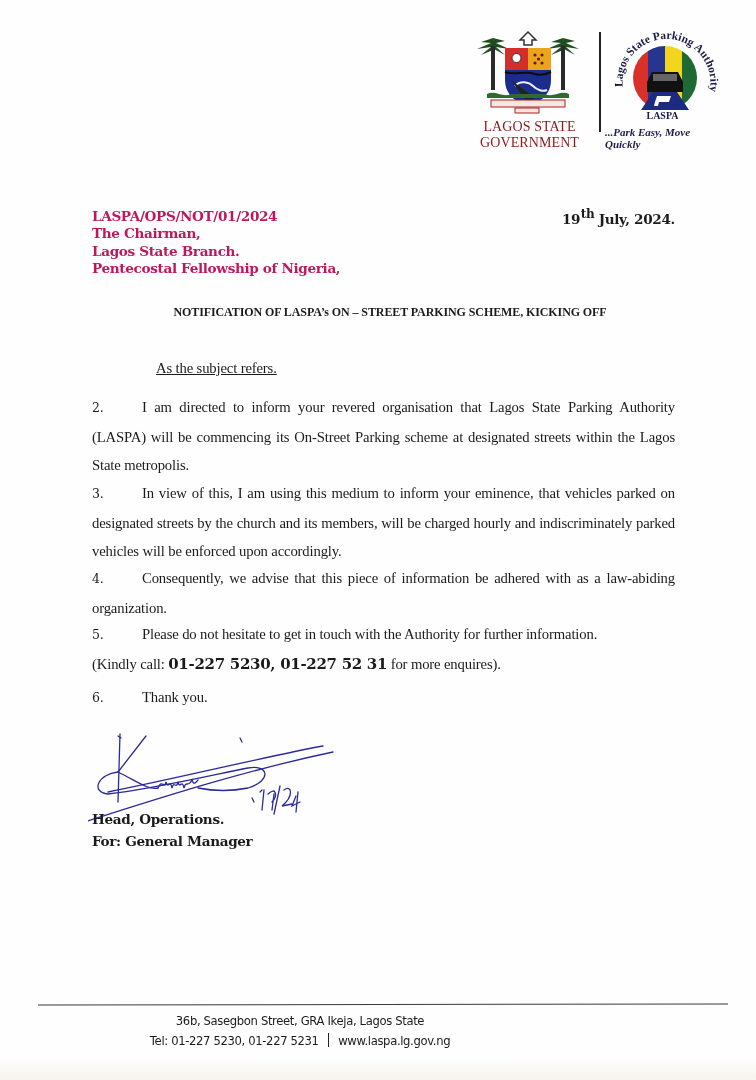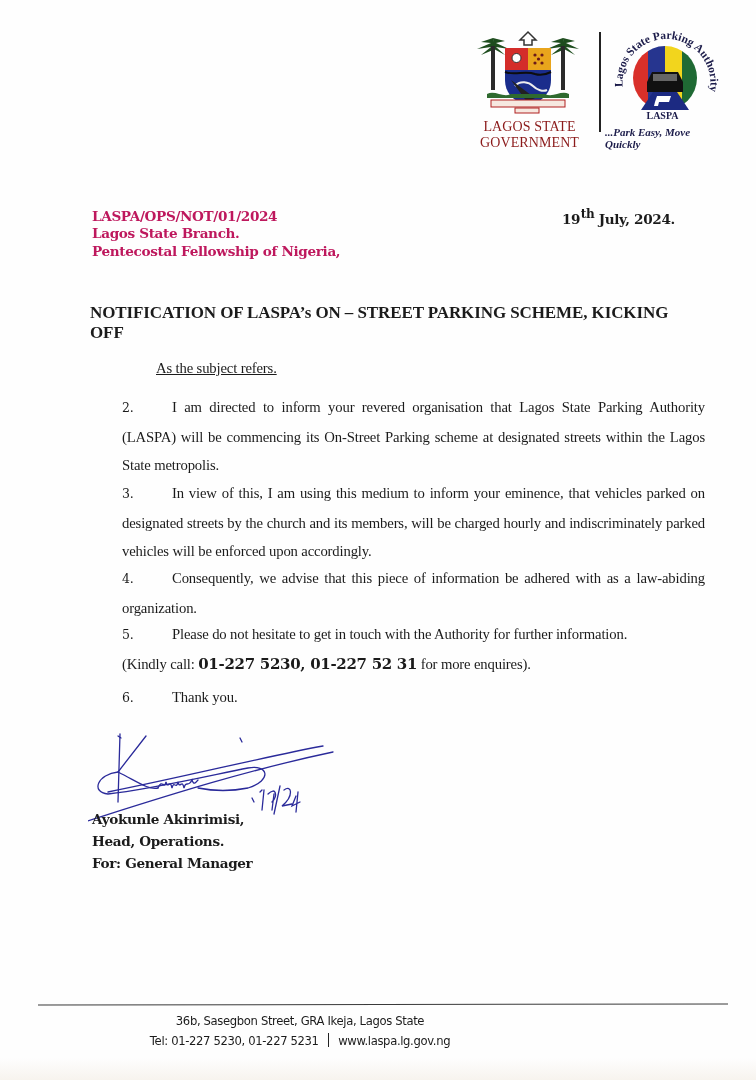--- a/index.html
+++ b/index.html
@@ -38,31 +38,31 @@
   .ref-block div { white-space: nowrap; }
   .date {
     position: absolute; left: 562px; top: 207px;
     font-family: "DejaVu Serif", serif; font-weight: bold; font-size: 13.6px; color: #1b1b1b; letter-spacing: -0.35px;
     white-space: nowrap;
   }
   .date sup { font-size: 12px; vertical-align: 6px; margin-left: 0.5px; }
 
   
   .subject {
-    position: absolute; left: 90px; top: 303px; width: 600px; 
-    font-family: "Liberation Serif", serif; font-weight: bold; font-size: 17px; line-height: 19.5px;
+    position: absolute; left: 90px; top: 303px; width: 600px; text-align: center;
+    font-family: "Liberation Serif", serif; font-weight: bold; font-size: 12px; line-height: 19.5px;
     color: #1b1b1b; letter-spacing: -0.1px;
   }
 
   
   .body-text {
     font-family: "Liberation Serif", serif; font-size: 14.7px; color: #1b1b1b; letter-spacing: -0.15px;
   }
   .p {
-    position: absolute; left: 92px; width: 583px; line-height: 28.5px; text-align: justify; margin-left: 30px;
+    position: absolute; left: 92px; width: 583px; line-height: 28.5px; text-align: justify;
   }
   .p .num { display: inline-block; width: 50px; font-family: "DejaVu Serif", serif; font-size: 12.5px; }
   .p-intro { position: absolute; left: 156px; top: 360px; text-decoration: underline; }
   .bold-phone { font-family: "DejaVu Serif", serif; font-weight: bold; font-size: 15px; letter-spacing: -0.3px; }
 
   
   .signature { position: absolute; left: 88px; top: 732px; width: 260px; height: 100px; }
   .sign-block {
     position: absolute; left: 92px; top: 808px;
     font-family: "DejaVu Serif", serif; font-weight: bold; font-size: 13.6px; line-height: 22px;
@@ -148,20 +148,21 @@
       <text font-family="Liberation Serif, serif" font-weight="bold" font-size="11.5" fill="#1c1c4a">
         <textPath href="#textArc" startOffset="3">Lagos State Parking Authority</textPath>
       </text>
     </svg>
     <div class="laspa-caption-title">LASPA</div>
     <div class="laspa-caption-tag">...Park Easy, Move Quickly</div>
   </div>
 
   <div class="ref-block">
     <div>LASPA/OPS/NOT/01/2024</div>
+    <div>The Chairman,</div>
     <div>Lagos State Branch.</div>
     <div>Pentecostal Fellowship of Nigeria,</div>
   </div>
 
   <div class="date"><span>19</span><sup>th</sup><span> July, 2024.</span></div>
 
   <div class="subject">
     <div>NOTIFICATION OF LASPA’s ON – STREET PARKING SCHEME, KICKING OFF</div>
   </div>
 
@@ -203,21 +204,20 @@
       <path d="M164 66 L166 70"></path>
       <path d="M176 58 L174 78 M174 58 L172 60"></path>
       <path d="M180 62 C 188 54 190 64 184 70 M186 62 L184 78"></path>
       <path d="M192 54 L186 82"></path>
       <path d="M196 58 C 204 52 206 64 194 74 L 204 72"></path>
       <path d="M208 64 L204 74 L212 70 M210 60 L208 80"></path>
     </g>
   </svg>
 
   <div class="sign-block">
-    <div>Ayokunle Akinrimisi,</div>
     <div>Head, Operations.</div>
     <div>For: General Manager</div>
   </div>
 
   <div class="footer-rule"></div>
   <div class="footer">
     <div>36b, Sasegbon Street, GRA Ikeja, Lagos State</div>
     <div><span>Tel: 01-227 5230, 01-227 5231</span><span class="sep"></span><span>www.laspa.lg.gov.ng</span></div>
   </div>
   <div class="bottom-shade"></div>

